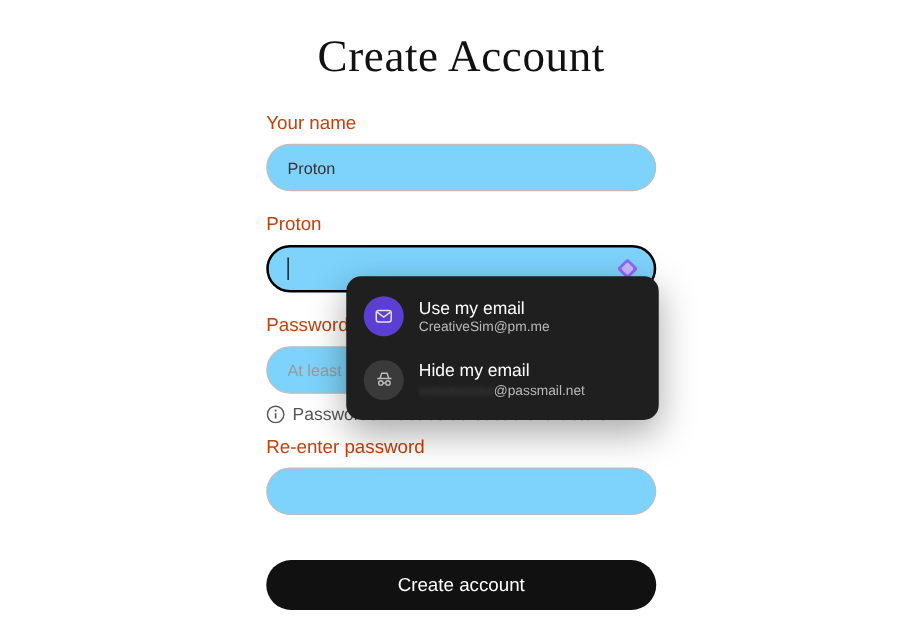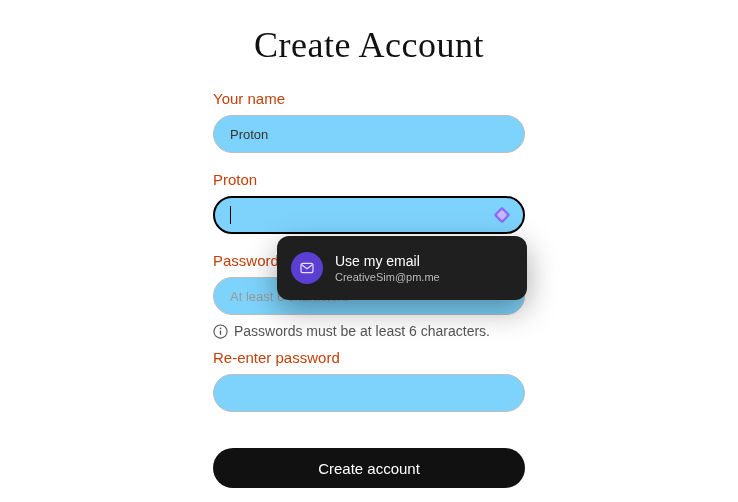--- a/index.html
+++ b/index.html
@@ -99,21 +99,21 @@
       border: none;
       background: #111;
       color: #fff;
       font-size: 15px;
       cursor: pointer;
       margin-top: 18px;
     }
     
     .autofill-popup {
       position: absolute;
-      top: 232px;
+      top: 217px;
       left: 64px;
       width: 250px;
       background: #1f1f1f;
       border-radius: 12px;
       padding: 10px;
       box-shadow: 0 10px 30px rgba(0,0,0,0.35);
       display: flex;
       flex-direction: column;
       gap: 6px;
       z-index: 10;
@@ -205,14 +205,31 @@
         <svg width="16" height="16" viewBox="0 0 24 24" fill="none" stroke="#e9defc" stroke-width="1.8">
           <rect x="3" y="5" width="18" height="14" rx="3"></rect>
           <path d="M4 7l8 6 8-6"></path>
         </svg>
       </span>
       <div class="popup-text">
         <span class="popup-title">Use my email</span>
         <span class="popup-sub">CreativeSim@pm.me</span>
       </div>
     </div>
+    <div class="popup-item">
+      <span class="popup-icon">
+        <svg width="17" height="17" viewBox="0 0 24 24" fill="none" stroke="#bdbdbd" stroke-width="1.6">
+          <path d="M4 11h16"></path>
+          <path d="M7 11l2-6h6l2 6"></path>
+          <circle cx="8" cy="16" r="2.5"></circle>
+          <circle cx="16" cy="16" r="2.5"></circle>
+          <path d="M10.5 16h3"></path>
+        </svg>
+      </span>
+      <div class="popup-text">
+        <span class="popup-title">Hide my email</span>
+        <span class="popup-sub">
+          <span class="blur-chunk">xxxxxxxxxx</span><span>@passmail.net</span>
+        </span>
+      </div>
+    </div>
   </div>
 </div>
 
 </body></html>

